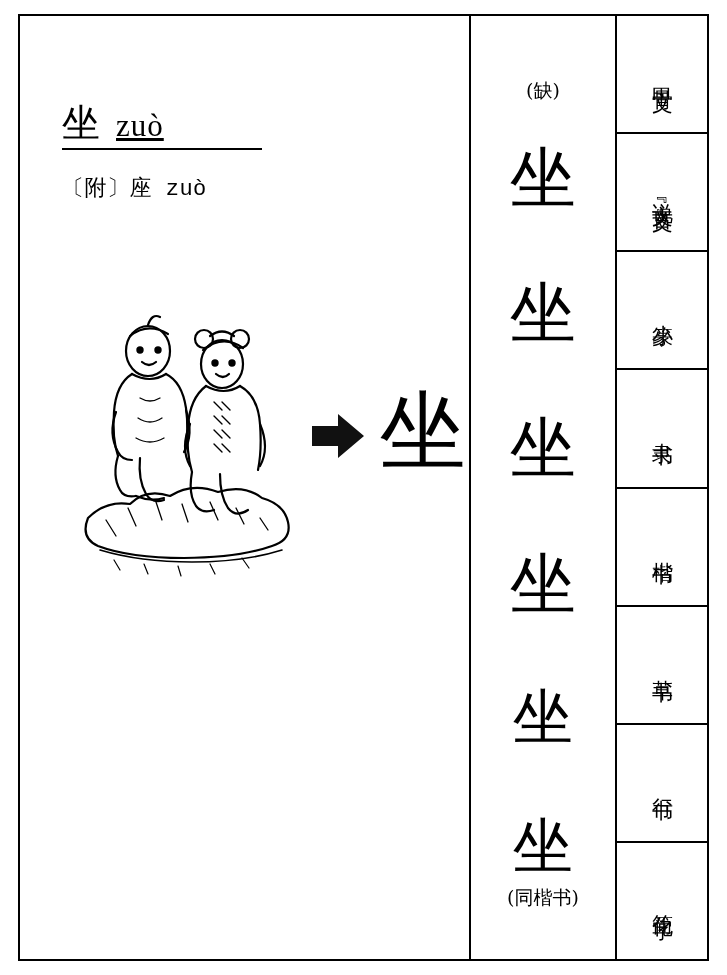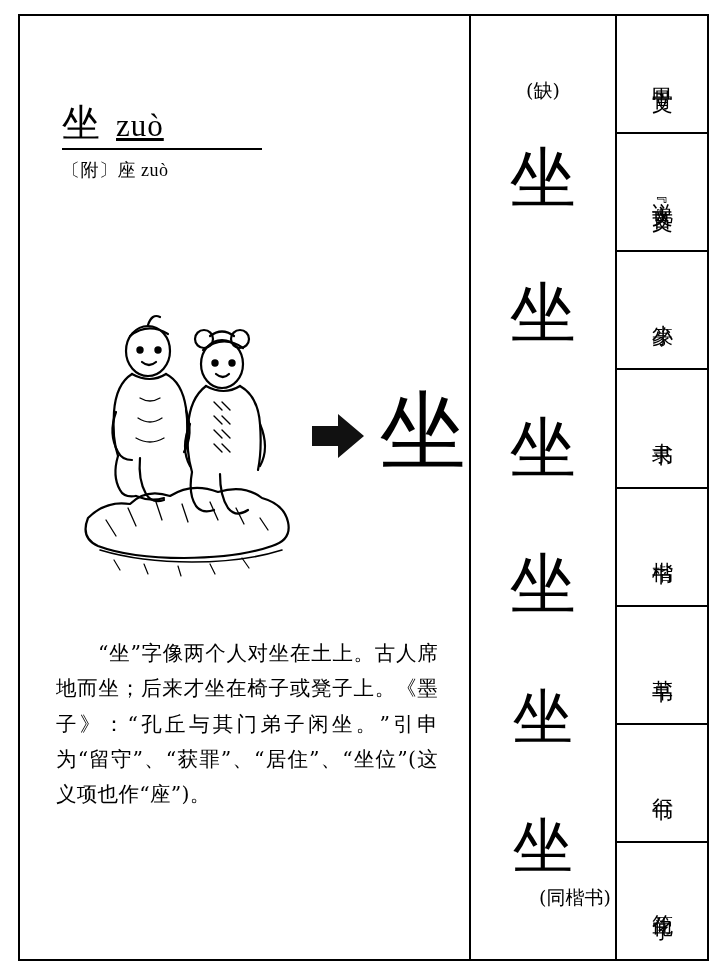--- a/index.html
+++ b/index.html
@@ -64,23 +64,23 @@
     line-height: 1;
   }
   .headword-pinyin {
     font-family: "Liberation Serif", serif;
     font-size: 31px;
     line-height: 1;
     letter-spacing: 1px;
     text-decoration: underline;
   }
   .variant-line {
-    margin-top: 8px;
-    font-size: 18px;
-    font-family: Liberation Serif, serif;
+    margin-top: 23px;
+    font-size: 22px;
+    font-family: Liberation Mono, monospace;
     letter-spacing: 0.5px;
   }
 
   
   .illus {
     position: absolute;
     left: 30px;
     top: 290px;
     width: 400px;
     height: 300px;
@@ -141,21 +141,20 @@
     font-family: "DejaVu Serif", serif;
   }
   .mid-bottom-note {
     position: absolute;
     bottom: 48px;
     left: 0;
     width: 100%;
     text-align: center;
     font-size: 19px;
     font-family: "DejaVu Serif", serif;
-    padding-left: 32px;
   }
   .mid-stack {
     position: absolute;
     top: 130px;
     left: 0;
     width: 100%;
     height: 730px;
     display: flex;
     flex-direction: column;
     align-items: center;
@@ -271,21 +270,20 @@
           </g>
         </svg>
 
         <svg class="arrow" viewBox="0 0 60 60">
           <path d="M4 20 L30 20 L30 8 L56 30 L30 52 L30 40 L4 40 Z" fill="#111"></path>
         </svg>
 
         <div class="glyph-target">坐</div>
       </div>
 
-      <div class="body-text">“坐”字像两个人对坐在土上。古人席地而坐；后来才坐在椅子或凳子上。《墨子》：“孔丘与其门弟子闲坐。”引申为“留守”、“获罪”、“居住”、“坐位”(这义项也作“座”)。</div>
     </div>
 
     <div class="mid-col">
       <div class="mid-top-note">(缺)</div>
 
       <div class="mid-stack">
         <div class="form">坐</div>
         <div class="form">坐</div>
         <div class="form">坐</div>
         <div class="form">坐</div>

